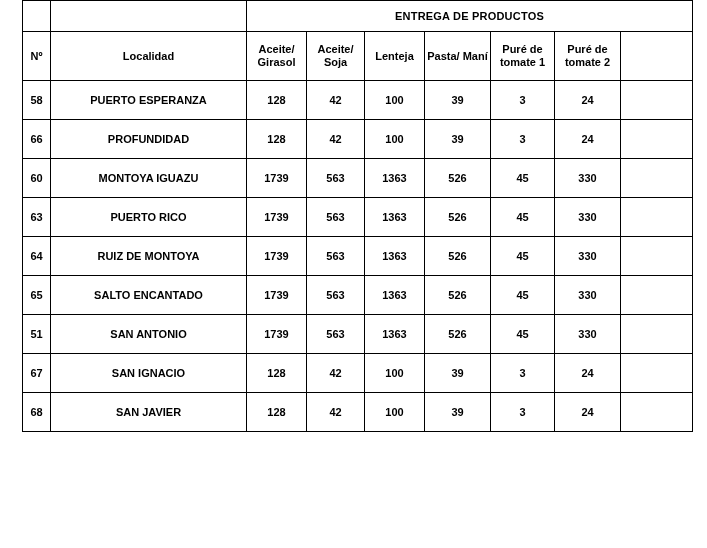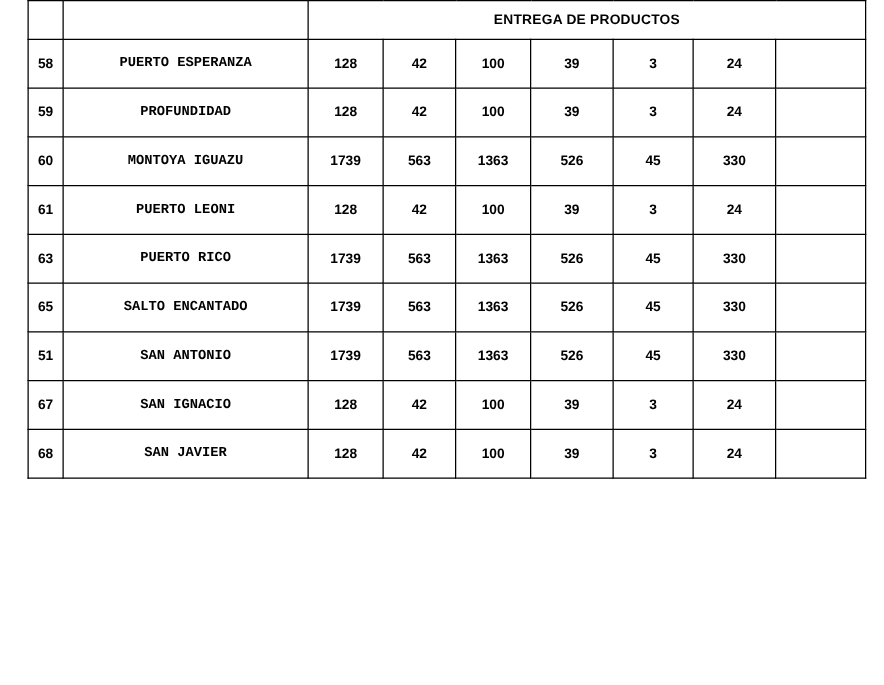--- a/index.html
+++ b/index.html
@@ -88,21 +88,21 @@
   }
   .cell-val {
     font-size: 11.5px;
     font-weight: bold;
   }
   .cell-empty {
     background: #ffffff;
   }
   
   .cell-num { vertical-align: middle; }
-  .cell-loc { vertical-align: bottom; padding-bottom: 5px; font-family: Liberation Mono, monospace; }
+  .cell-loc { vertical-align: bottom; padding-bottom: 5px; }
   .cell-val { vertical-align: top; padding-top: 7px; }
 </style>
 </head>
 <body>
 
 <div class="sheet">
   <table class="grid">
     <colgroup>
       <col class="c-num">
       <col class="c-loc">
@@ -113,35 +113,46 @@
       <col class="c-prod5">
       <col class="c-prod6">
       <col class="c-empty">
     </colgroup>
     <tbody>
       <tr>
         <td class="blank-top"></td>
         <td class="blank-top"></td>
         <td class="banner-cell" colspan="7">ENTREGA DE PRODUCTOS</td>
       </tr>
+      <tr class="head-row">
+        <td class="head-num">Nº</td>
+        <td class="head-loc">Localidad</td>
+        <td class="head-prod">Aceite/ Girasol</td>
+        <td class="head-prod">Aceite/ Soja</td>
+        <td class="head-prod">Lenteja</td>
+        <td class="head-prod">Pasta/ Maní</td>
+        <td class="head-prod">Puré de tomate 1</td>
+        <td class="head-prod">Puré de tomate 2</td>
+        <td class="head-prod"></td>
+      </tr>
     </tbody>
     <tbody id="rows-body">
         <tr class="data-row">
           <td class="cell-num">58</td>
           <td class="cell-loc">PUERTO ESPERANZA</td>
           <td class="cell-val">128</td>
           <td class="cell-val">42</td>
           <td class="cell-val">100</td>
           <td class="cell-val">39</td>
           <td class="cell-val">3</td>
           <td class="cell-val">24</td>
           <td class="cell-empty"></td>
         </tr>
         <tr class="data-row">
-          <td class="cell-num">59</td>
+          <td class="cell-num">66</td>
           <td class="cell-loc">PROFUNDIDAD</td>
           <td class="cell-val">128</td>
           <td class="cell-val">42</td>
           <td class="cell-val">100</td>
           <td class="cell-val">39</td>
           <td class="cell-val">3</td>
           <td class="cell-val">24</td>
           <td class="cell-empty"></td>
         </tr>
         <tr class="data-row">
@@ -149,33 +160,33 @@
           <td class="cell-loc">MONTOYA IGUAZU</td>
           <td class="cell-val">1739</td>
           <td class="cell-val">563</td>
           <td class="cell-val">1363</td>
           <td class="cell-val">526</td>
           <td class="cell-val">45</td>
           <td class="cell-val">330</td>
           <td class="cell-empty"></td>
         </tr>
         <tr class="data-row">
-          <td class="cell-num">61</td>
-          <td class="cell-loc">PUERTO LEONI</td>
-          <td class="cell-val">128</td>
-          <td class="cell-val">42</td>
-          <td class="cell-val">100</td>
-          <td class="cell-val">39</td>
-          <td class="cell-val">3</td>
-          <td class="cell-val">24</td>
-          <td class="cell-empty"></td>
-        </tr>
-        <tr class="data-row">
           <td class="cell-num">63</td>
           <td class="cell-loc">PUERTO RICO</td>
+          <td class="cell-val">1739</td>
+          <td class="cell-val">563</td>
+          <td class="cell-val">1363</td>
+          <td class="cell-val">526</td>
+          <td class="cell-val">45</td>
+          <td class="cell-val">330</td>
+          <td class="cell-empty"></td>
+        </tr>
+        <tr class="data-row">
+          <td class="cell-num">64</td>
+          <td class="cell-loc">RUIZ DE MONTOYA</td>
           <td class="cell-val">1739</td>
           <td class="cell-val">563</td>
           <td class="cell-val">1363</td>
           <td class="cell-val">526</td>
           <td class="cell-val">45</td>
           <td class="cell-val">330</td>
           <td class="cell-empty"></td>
         </tr>
         <tr class="data-row">
           <td class="cell-num">65</td>

